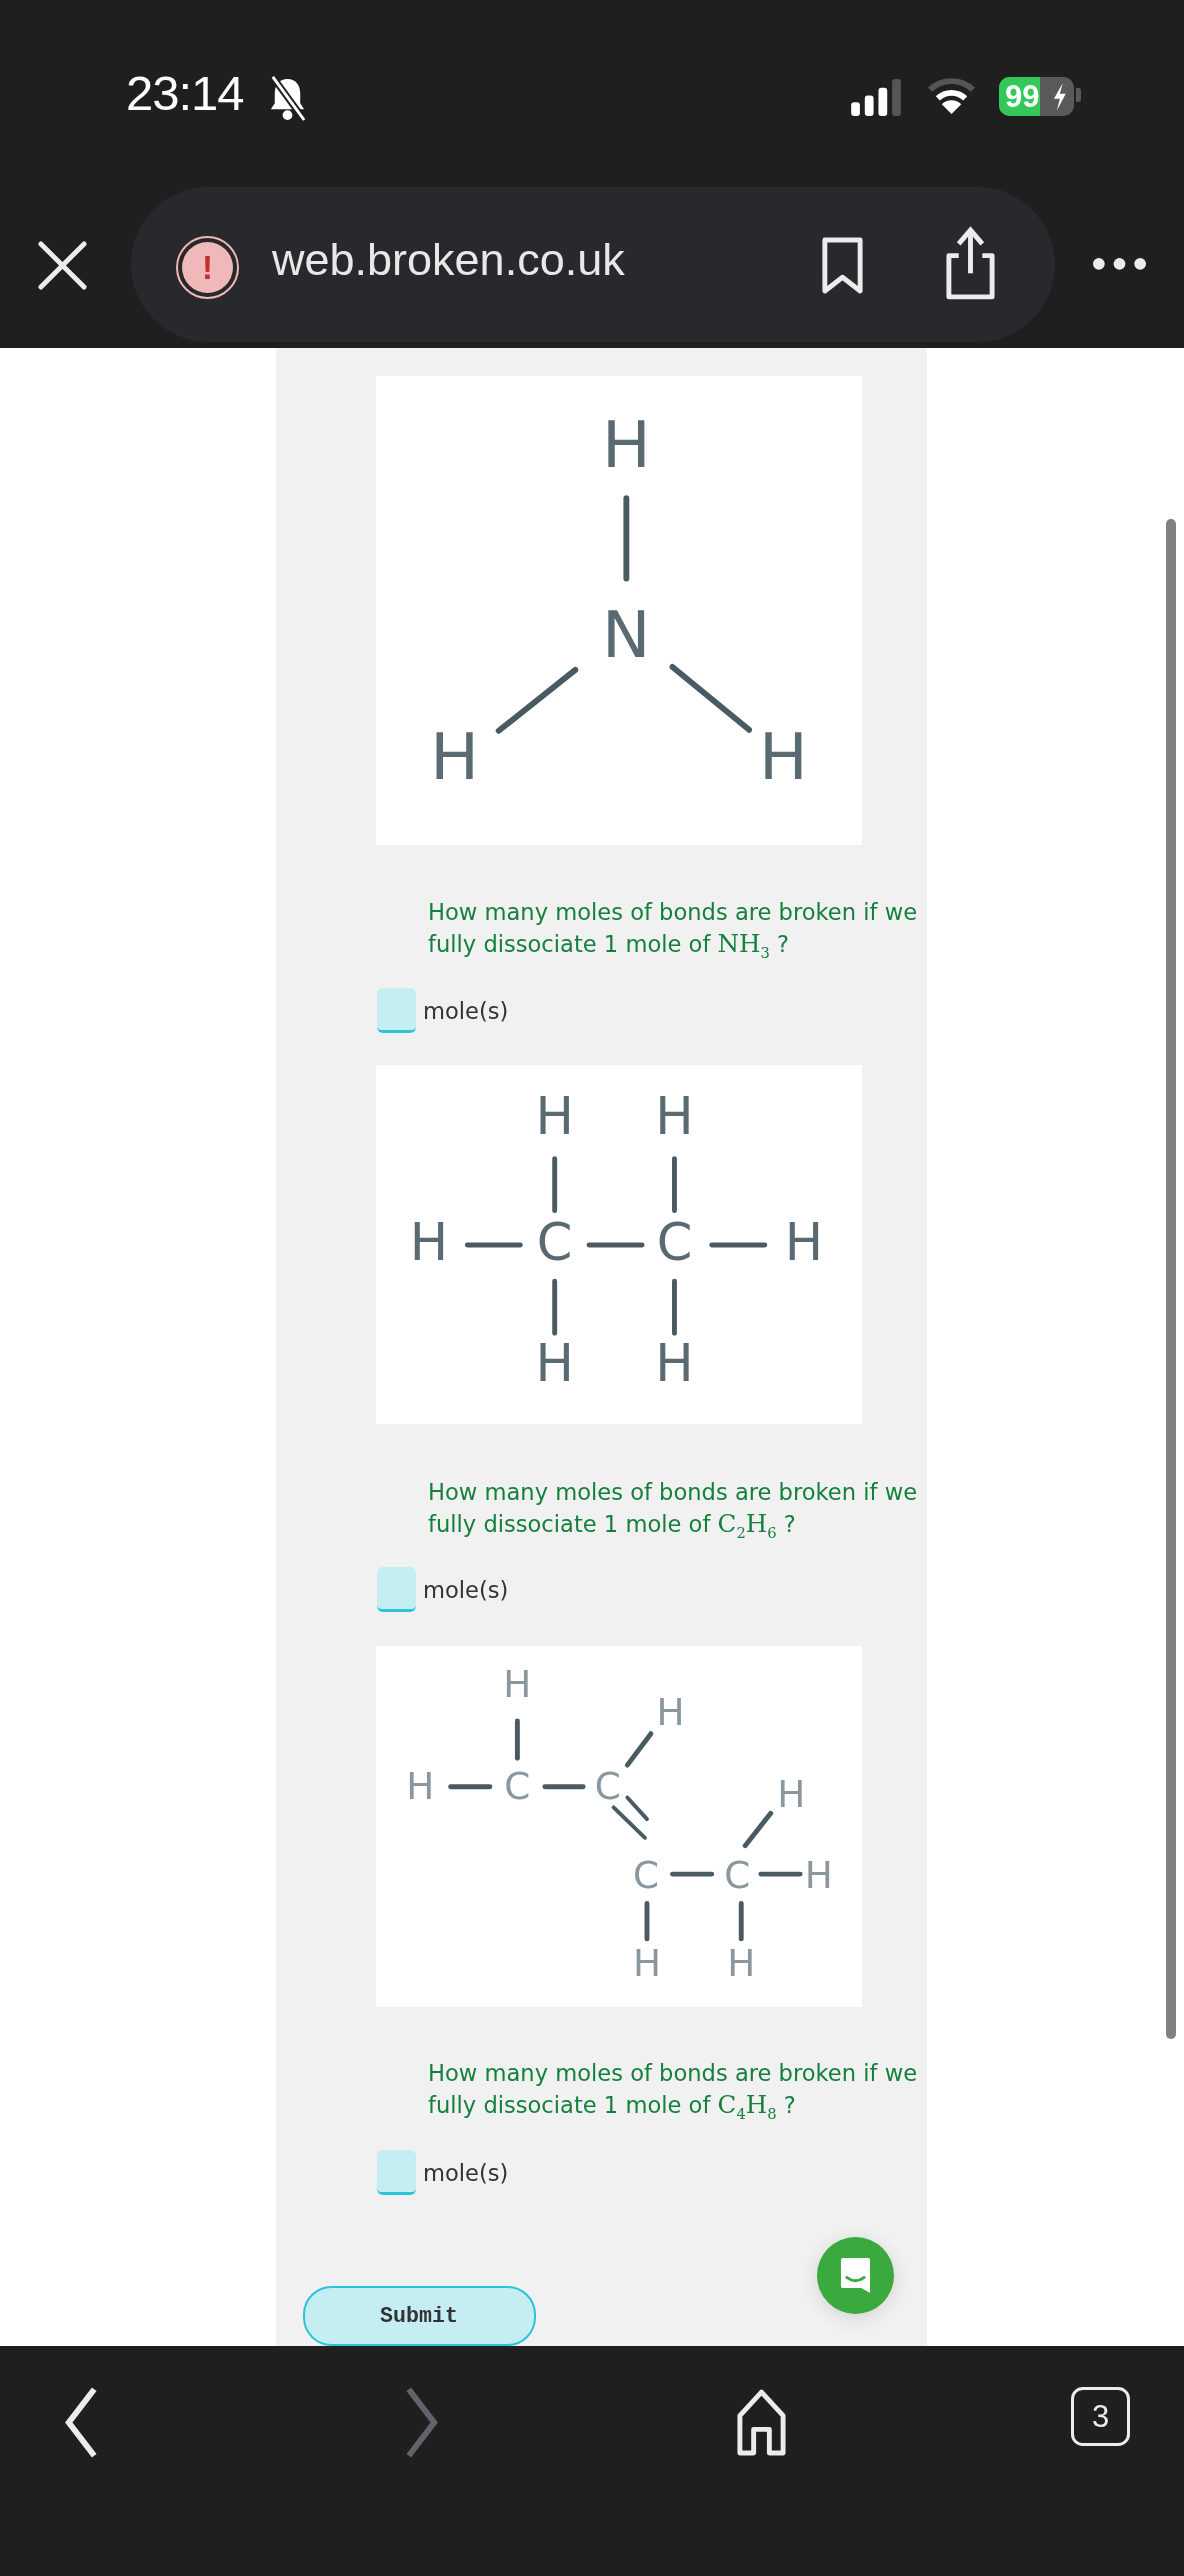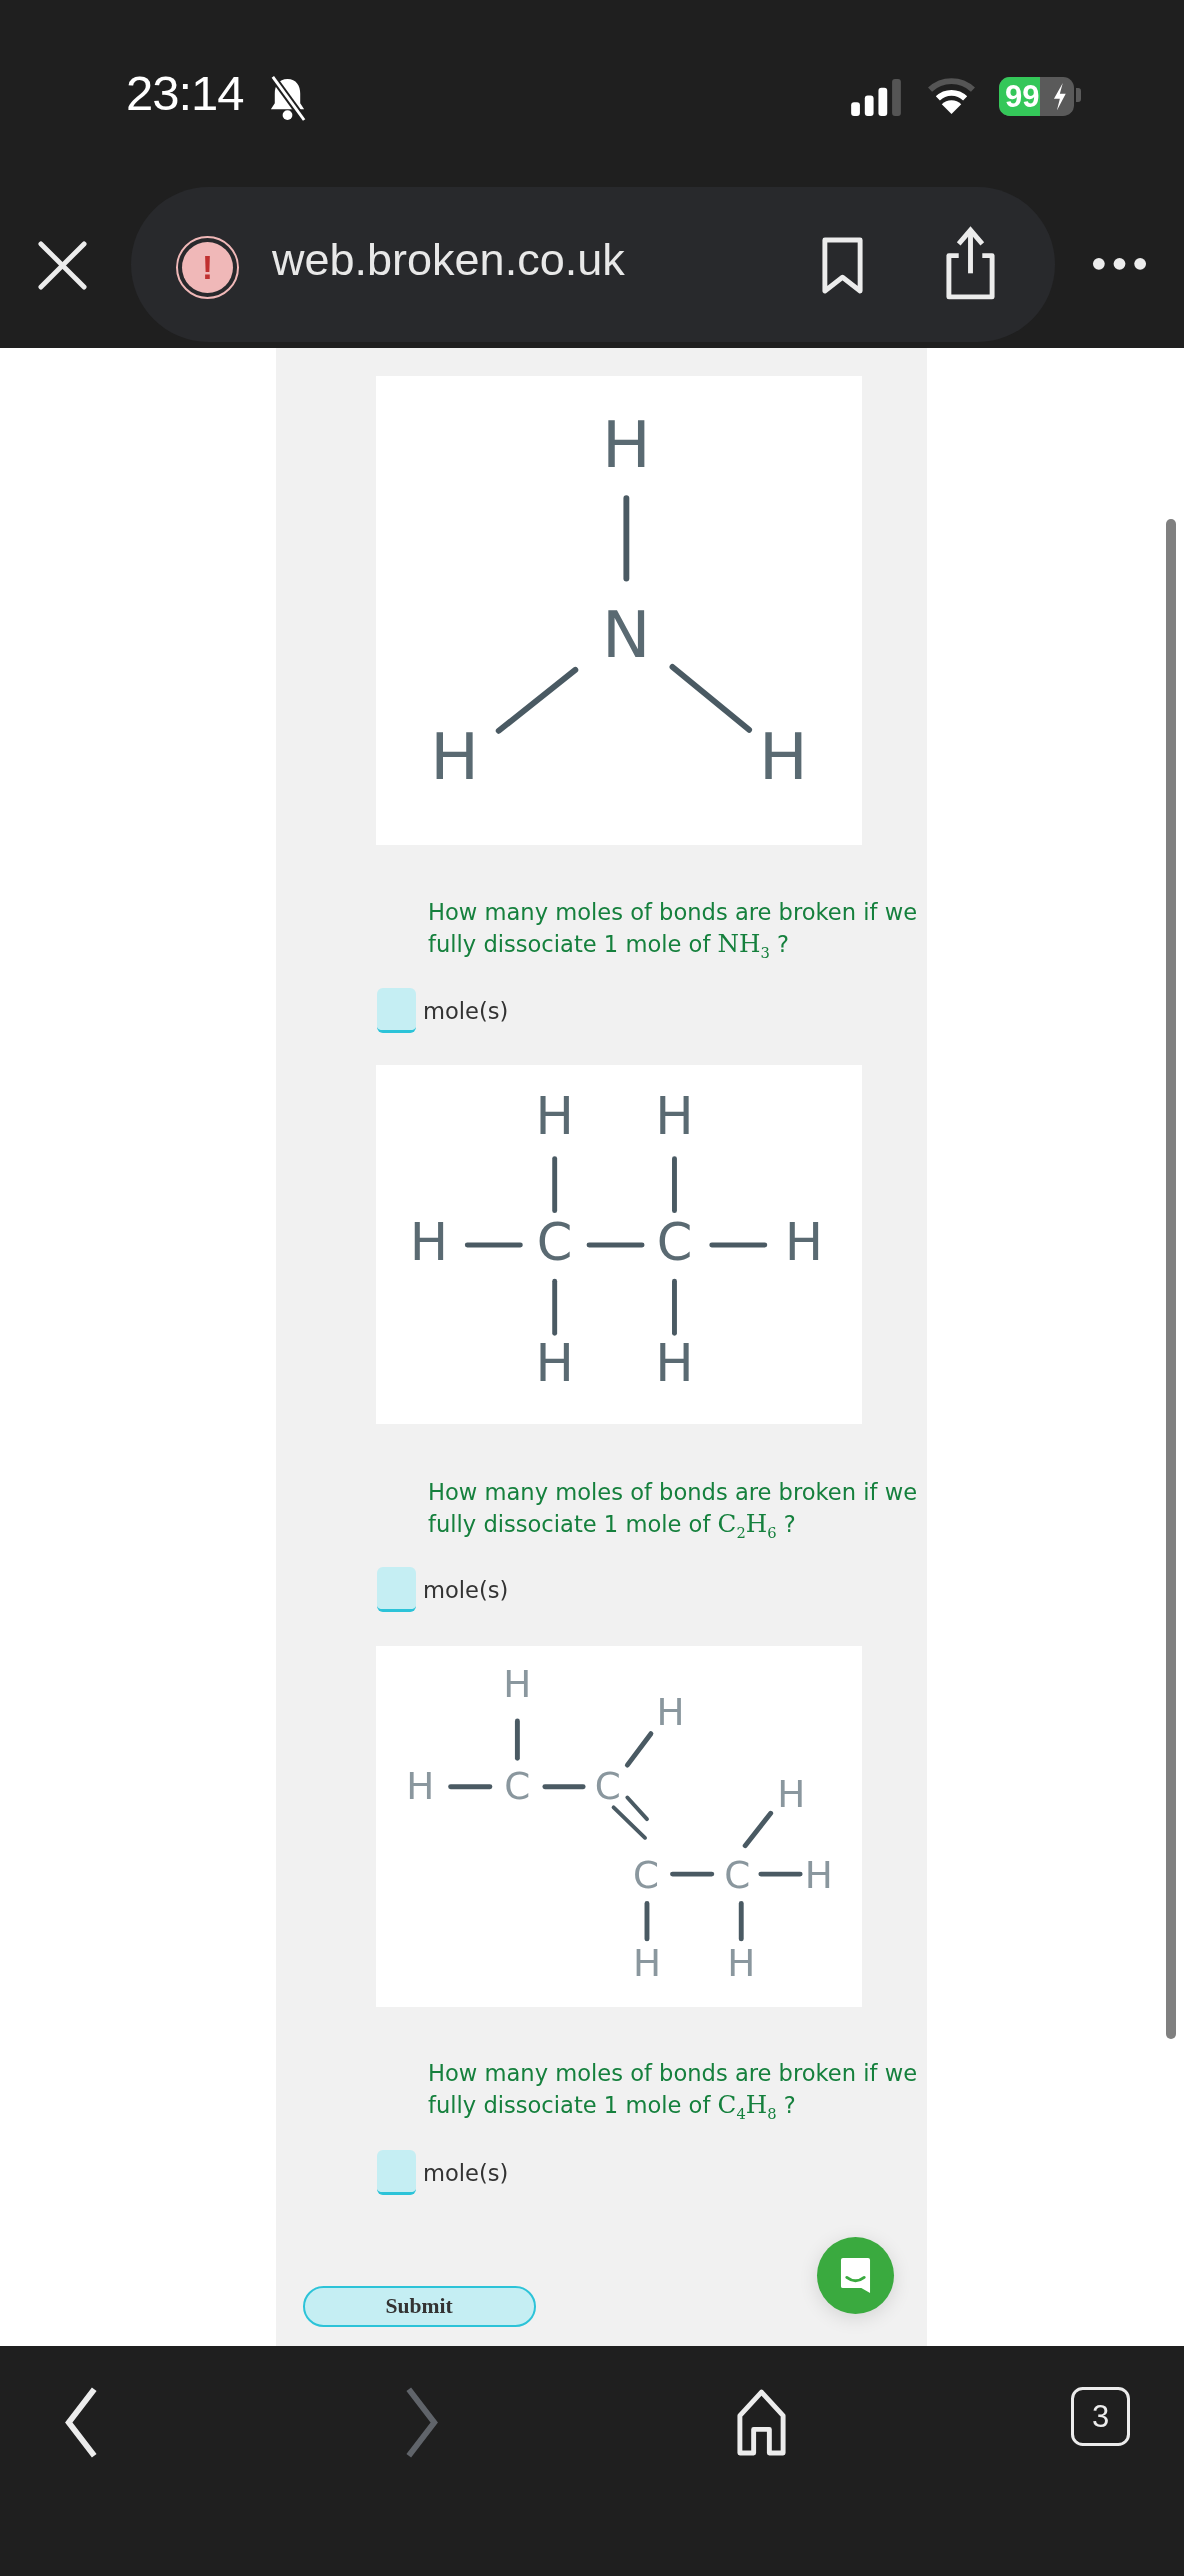--- a/index.html
+++ b/index.html
@@ -33,21 +33,21 @@
   .page { position: absolute; left: 0; top: 348px; width: 1185px; height: 1998px; background: #ffffff; overflow: hidden; }
   .panel { position: absolute; left: 276px; top: 0; width: 651px; height: 1998px; background: #f1f1f1; }
   .imgbox { position: absolute; left: 100px; width: 486px; background: #fff; }
   .imgbox svg { width: 100%; height: 100%; }
   .question { position: absolute; left: 110px; width: 531px; font-family: "DejaVu Sans", sans-serif; font-size: 22.6px; line-height: 32px; color: #15803d; margin-left: 42px; }
   .question .formula { font-family: "DejaVu Serif", serif; font-size: 24.6px; }
   .question sub { font-family: "DejaVu Serif", serif; font-size: 14.7px; }
   .answer-row { position: absolute; left: 101px; display: flex; align-items: center; justify-content: center; }
   .answer-input { width: 39px; height: 45px; border-radius: 5.9px; background: #c5eef3; border: none; border-bottom: 3.9px solid #2cc3d8; outline: none; }
   .unit { margin-left: 6.9px; font-family: "DejaVu Sans", sans-serif; font-size: 22.6px; color: #333; }
-  .submit { position: absolute; left: 26.5px; top: 1938px; width: 233px; height: 41px; border-radius: 28.5px; background: #c5eef3; border: 2.9px solid #2cc3d8; font-family: Liberation Serif, serif; font-weight: bold; font-size: 21.6px; color: #333; }
+  .submit { position: absolute; left: 26.5px; top: 1938px; width: 233px; height: 60px; border-radius: 28.5px; background: #c5eef3; border: 2.9px solid #2cc3d8; font-family: Liberation Mono, monospace; font-weight: bold; font-size: 21.6px; color: #333; }
   .chat-fab { position: absolute; left: 541px; top: 1889px; width: 77px; height: 77px; border-radius: 50%; background: #3aaa3f; box-shadow: 0 3.9px 19.6px rgba(0,0,0,0.12); display: flex; align-items: center; justify-content: center; }
   .scrollbar { position: absolute; left: 1166px; top: 171px; width: 9.8px; height: 1520px; border-radius: 4.9px; background: #808080; }
 
   
   .toolbar { position: absolute; left: 0; top: 2346px; width: 1185px; height: 230px; background: #1f1f1f; }
   .tb-btn { position: absolute; top: 39px; width: 69px; height: 75px; display: flex; align-items: center; justify-content: center; }
   .tabs-count { position: absolute; left: 1071px; top: 41px; width: 59px; height: 59px; border: 3.9px solid #ececec; border-radius: 11.8px; color: #ececec; font-size: 31px; display: flex; align-items: center; justify-content: center; font-family: "Liberation Sans", sans-serif; }
 </style>
 </head>
 <body>

